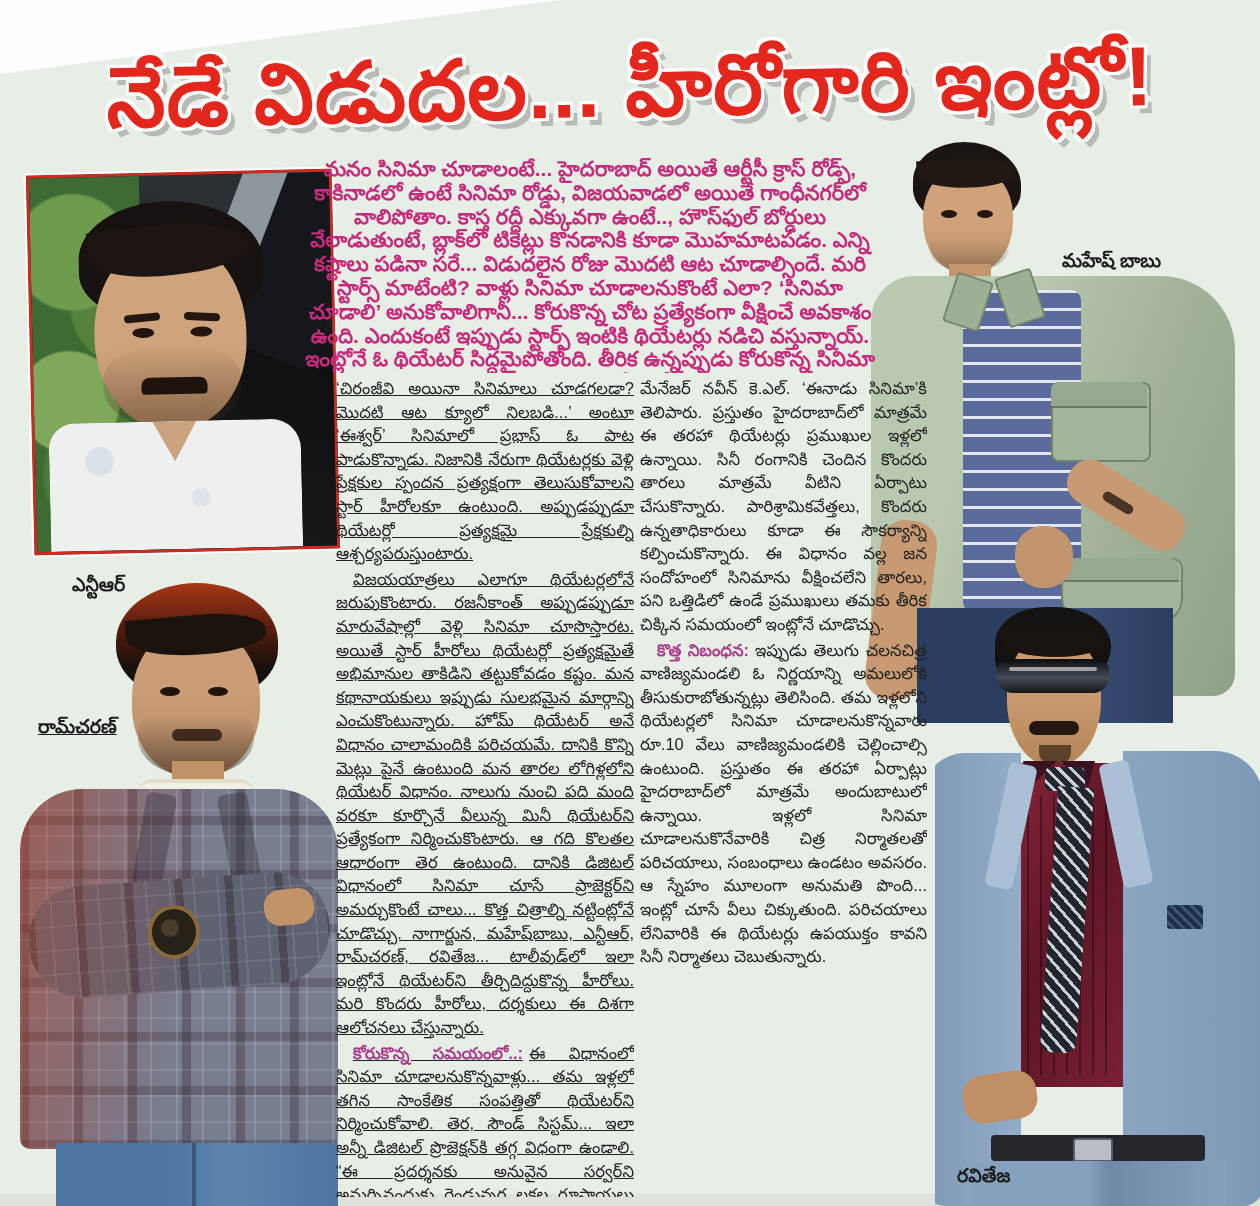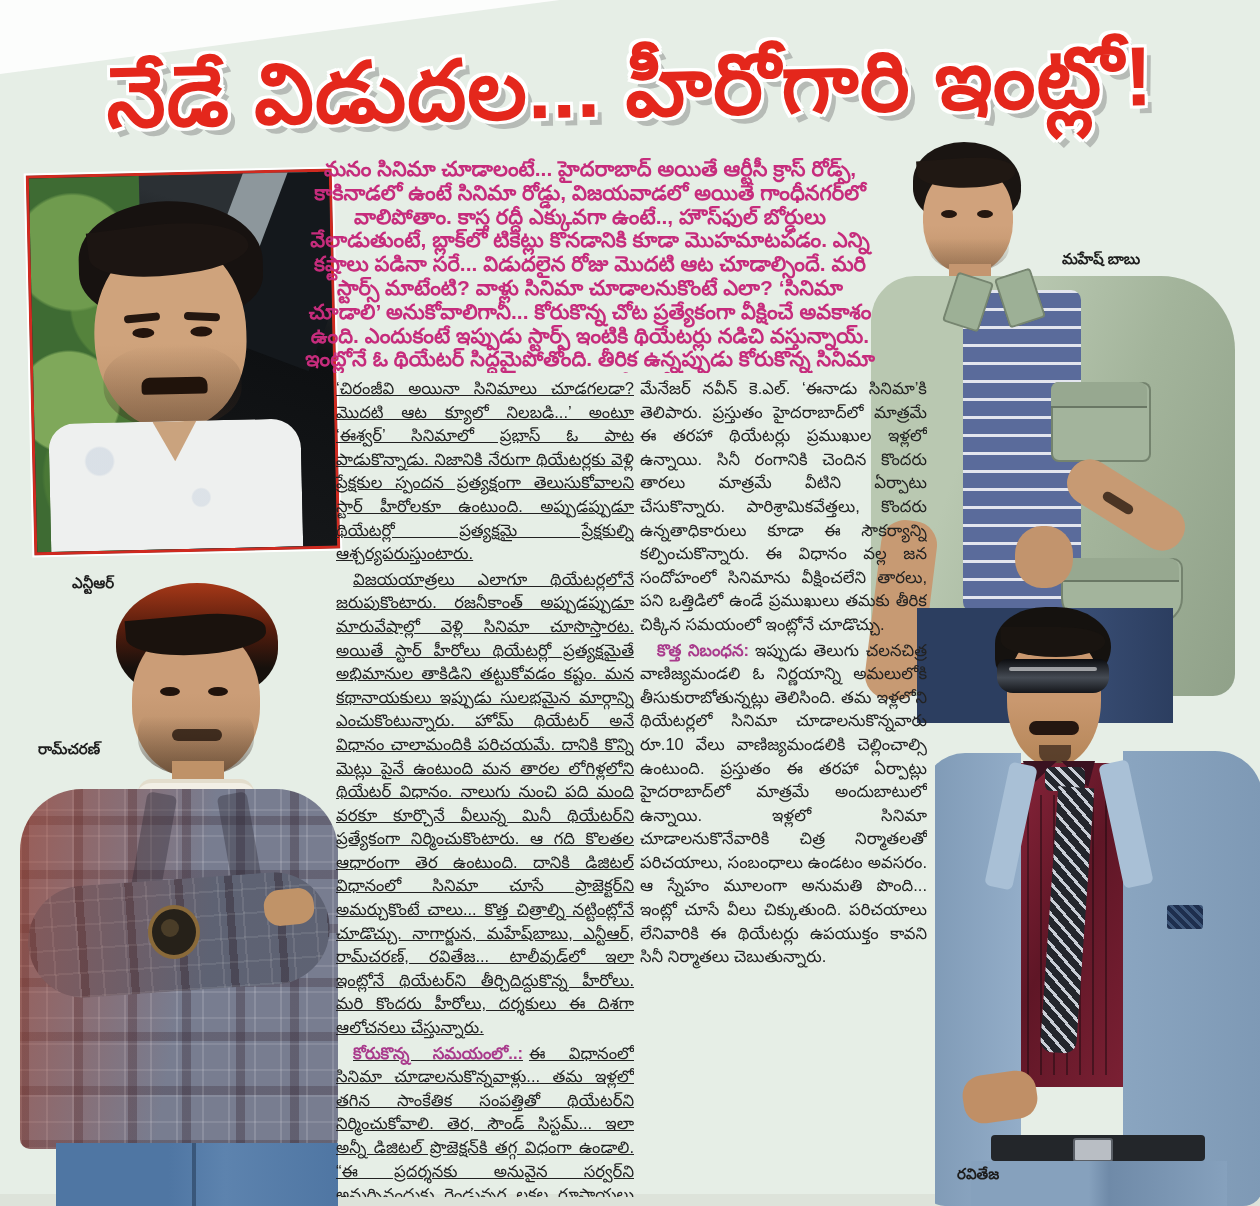--- a/index.html
+++ b/index.html
@@ -38,21 +38,21 @@
   .bodycol{
     color:#222;font-size:16.5px;line-height:23.6px;text-align:justify;
     overflow:hidden;
   }
   .col1{left:336px;top:377px;width:298px;height:820px;text-decoration:underline;}
   .col2{left:640px;top:377px;width:287px;height:820px;}
   .para{margin:0;}
   .para + .para{text-indent:17px;margin-top:2px;}
   .subhead{color:#a93a8c;font-weight:800;margin-right:6px;}
   
-  .plabel{font-size:15px;font-weight:800;color:#1d1d1d;white-space:nowrap;}
+  .plabel{font-size:19px;font-weight:800;color:#1d1d1d;white-space:nowrap;}
   
   .ntr{left:30px;top:172px;width:300px;height:374px;border:3px solid #cf2a20;
     outline:2px solid #fff;transform:rotate(-1.3deg);overflow:hidden;background:#2a2d2a;}
   
   .figure{overflow:hidden;}
   .ramcharan{left:20px;top:583px;width:318px;height:623px;}
   .mahesh{left:865px;top:138px;width:390px;height:585px;}
   .raviteja{left:935px;top:605px;width:325px;height:601px;}
 </style>
 </head>
@@ -112,21 +112,21 @@
       linear-gradient(100deg,rgba(170,55,28,.4),rgba(0,0,0,.12) 60%),
       repeating-linear-gradient(90deg,rgba(255,255,255,.12) 0 2px,transparent 2px 24px),
       repeating-linear-gradient(0deg,rgba(255,255,255,.10) 0 2px,transparent 2px 24px),
       repeating-linear-gradient(90deg,rgba(50,36,48,.4) 0 8px,transparent 8px 50px);"></div>
   <div class="abs" style="left:244px;top:306px;width:50px;height:36px;background:#c09368;border-radius:16px;transform:rotate(-6deg);"></div>
   <div class="abs" style="left:128px;top:322px;width:44px;height:46px;background:#262119;border:4px solid #8a6a3a;border-radius:50%;"></div>
   <div class="abs" style="left:141px;top:336px;width:18px;height:18px;background:#4a3d28;border-radius:50%;"></div>
   <div class="abs" style="left:36px;top:560px;width:282px;height:63px;background:linear-gradient(90deg,#4f76a3 0 40%,#5d83ae 60%,#4f76a3);"></div>
   <div class="abs" style="left:172px;top:560px;width:4px;height:63px;background:rgba(30,50,75,.5);"></div>
 </div>
-<div class="abs plabel" style="left:38px;top:740px;">రామ్‌చరణ్</div>
+<div class="abs plabel" style="left:38px;top:716px;text-decoration:underline;">రామ్‌చరణ్</div>
 
 <div class="abs mahesh figure">
   <div class="abs" style="left:48px;top:4px;width:108px;height:82px;background:#1a1512;border-radius:50% 56% 42% 46%;"></div>
   <div class="abs" style="left:58px;top:28px;width:90px;height:108px;background:linear-gradient(180deg,#d0a27c 55%,#bd9068);border-radius:46% 46% 48% 48%;"></div>
   <div class="abs" style="left:52px;top:20px;width:98px;height:30px;background:#201813;border-radius:0 50% 40% 60%;transform:rotate(-4deg);"></div>
   <div class="abs" style="left:76px;top:72px;width:16px;height:8px;background:#241710;border-radius:50%;"></div>
   <div class="abs" style="left:112px;top:72px;width:16px;height:8px;background:#241710;border-radius:50%;"></div>
   <div class="abs" style="left:64px;top:86px;width:80px;height:48px;background:linear-gradient(180deg,transparent 30%,rgba(70,50,35,.35));border-radius:40% 40% 50% 50%;"></div>
   <div class="abs" style="left:84px;top:126px;width:42px;height:28px;background:#c49670;"></div>
   <div class="abs" style="left:6px;top:138px;width:364px;height:420px;background:linear-gradient(110deg,#b9c8b1 0 30%,#a3b49b 60%,#90a189);border-radius:44px 74px 22px 22px;"></div>

